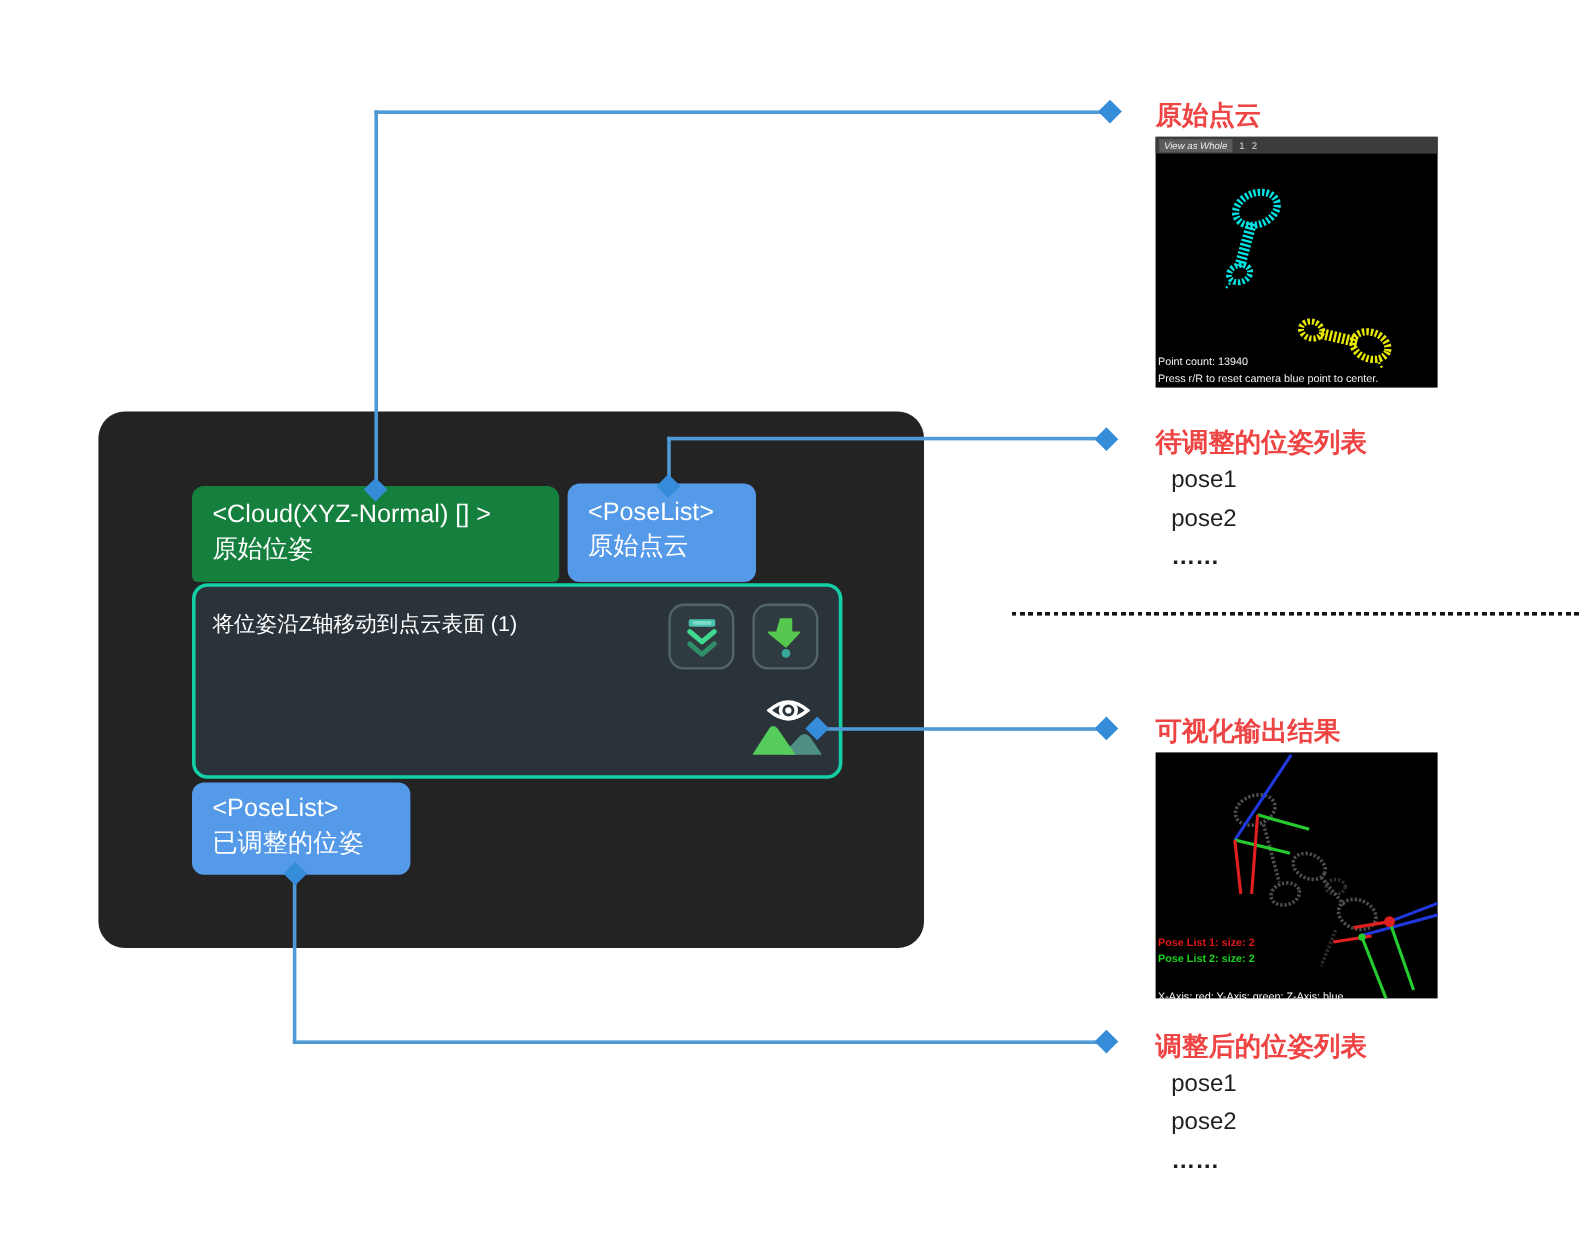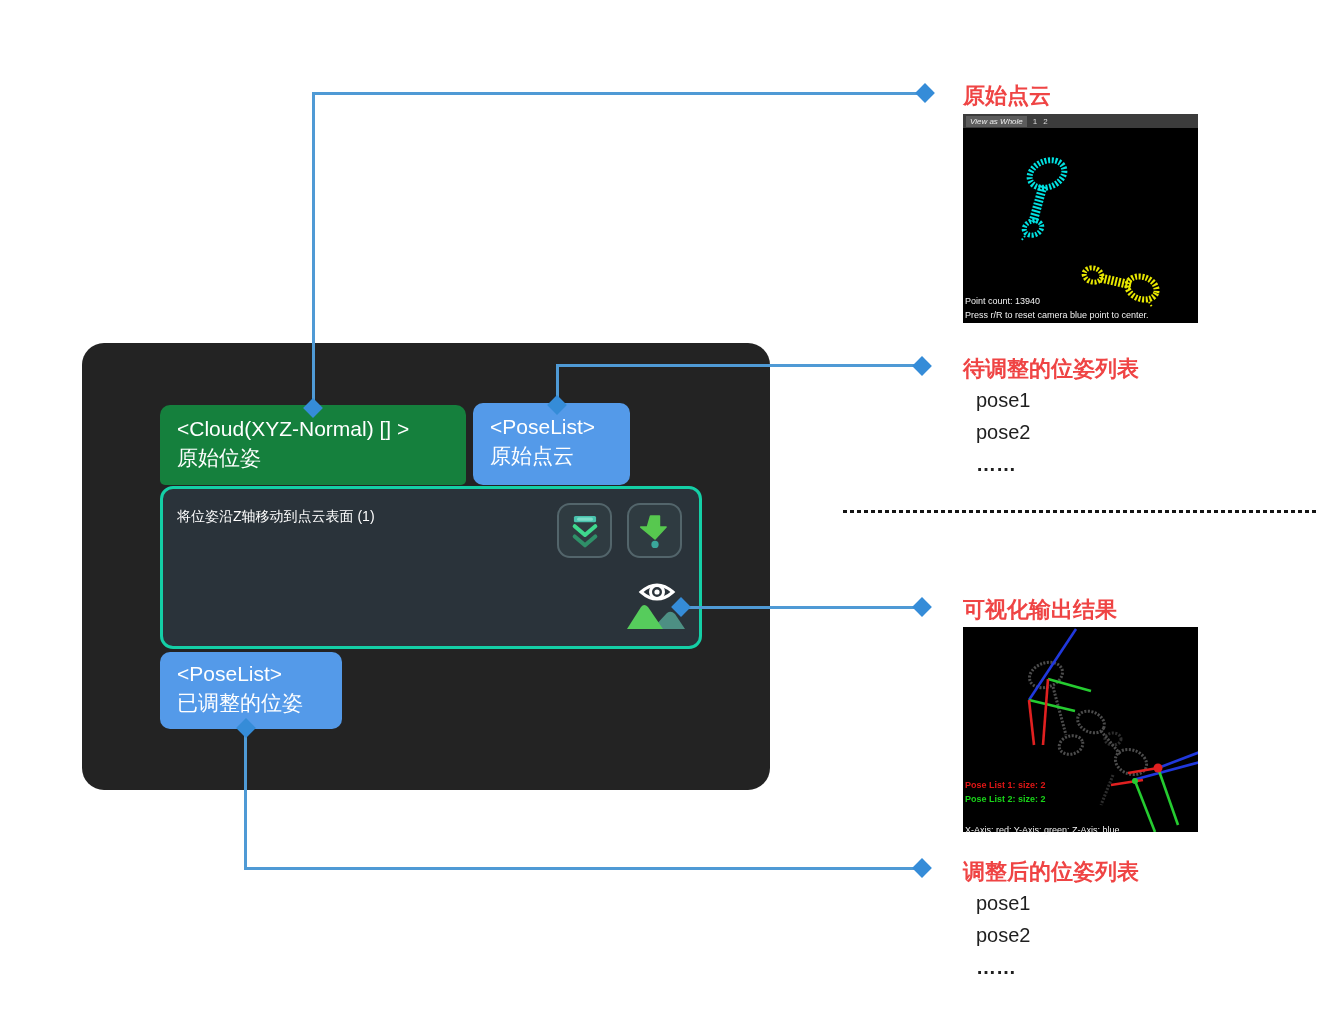--- a/index.html
+++ b/index.html
@@ -10,21 +10,21 @@
   
   #panel { left:82px; top:343px; width:688px; height:447px; background:#232323; border-radius:22px; }
 
   .port { color:#fff; font-size:21px; line-height:29px; padding:9px 0 0 17px; }
   #port-cloud { left:160px; top:405px; width:306px; height:80px; background:#15803d; border-radius:10px 10px 5px 5px; }
   #port-pose-in { left:473px; top:403px; width:157px; height:82px; background:#549ae9; border-radius:10px; }
   #port-pose-out { left:160px; top:652px; width:182px; height:77px; background:#549ae9; border-radius:10px; padding-top:7px; }
 
   #node-body { left:160px; top:486px; width:542px; height:163px; background:#2a333a;
                border:3px solid #14cfa6; border-radius:13px; }
-  #node-title { position:absolute; left:14px; top:19px; color:#fff; font-size:14px; }
+  #node-title { position:absolute; left:14px; top:19px; color:#fff; font-size:18px; }
 
   .tool-btn { position:absolute; width:55px; height:55px; background:#2f3b41;
               border:2px solid #53656b; border-radius:13px; display:flex; align-items:center; justify-content:center; }
   #btn-collapse { left:394px; top:14px; }
   #btn-execute  { left:464px; top:14px; }
   #visualize-icon { position:absolute; left:464px; top:88px; width:58px; height:56px; }
 
   
   .cline { position:absolute; background:#4f9ad5; z-index:5; }
   .diamond { position:absolute; width:14px; height:14px; background:#358cd8; transform:rotate(45deg); z-index:6; }

